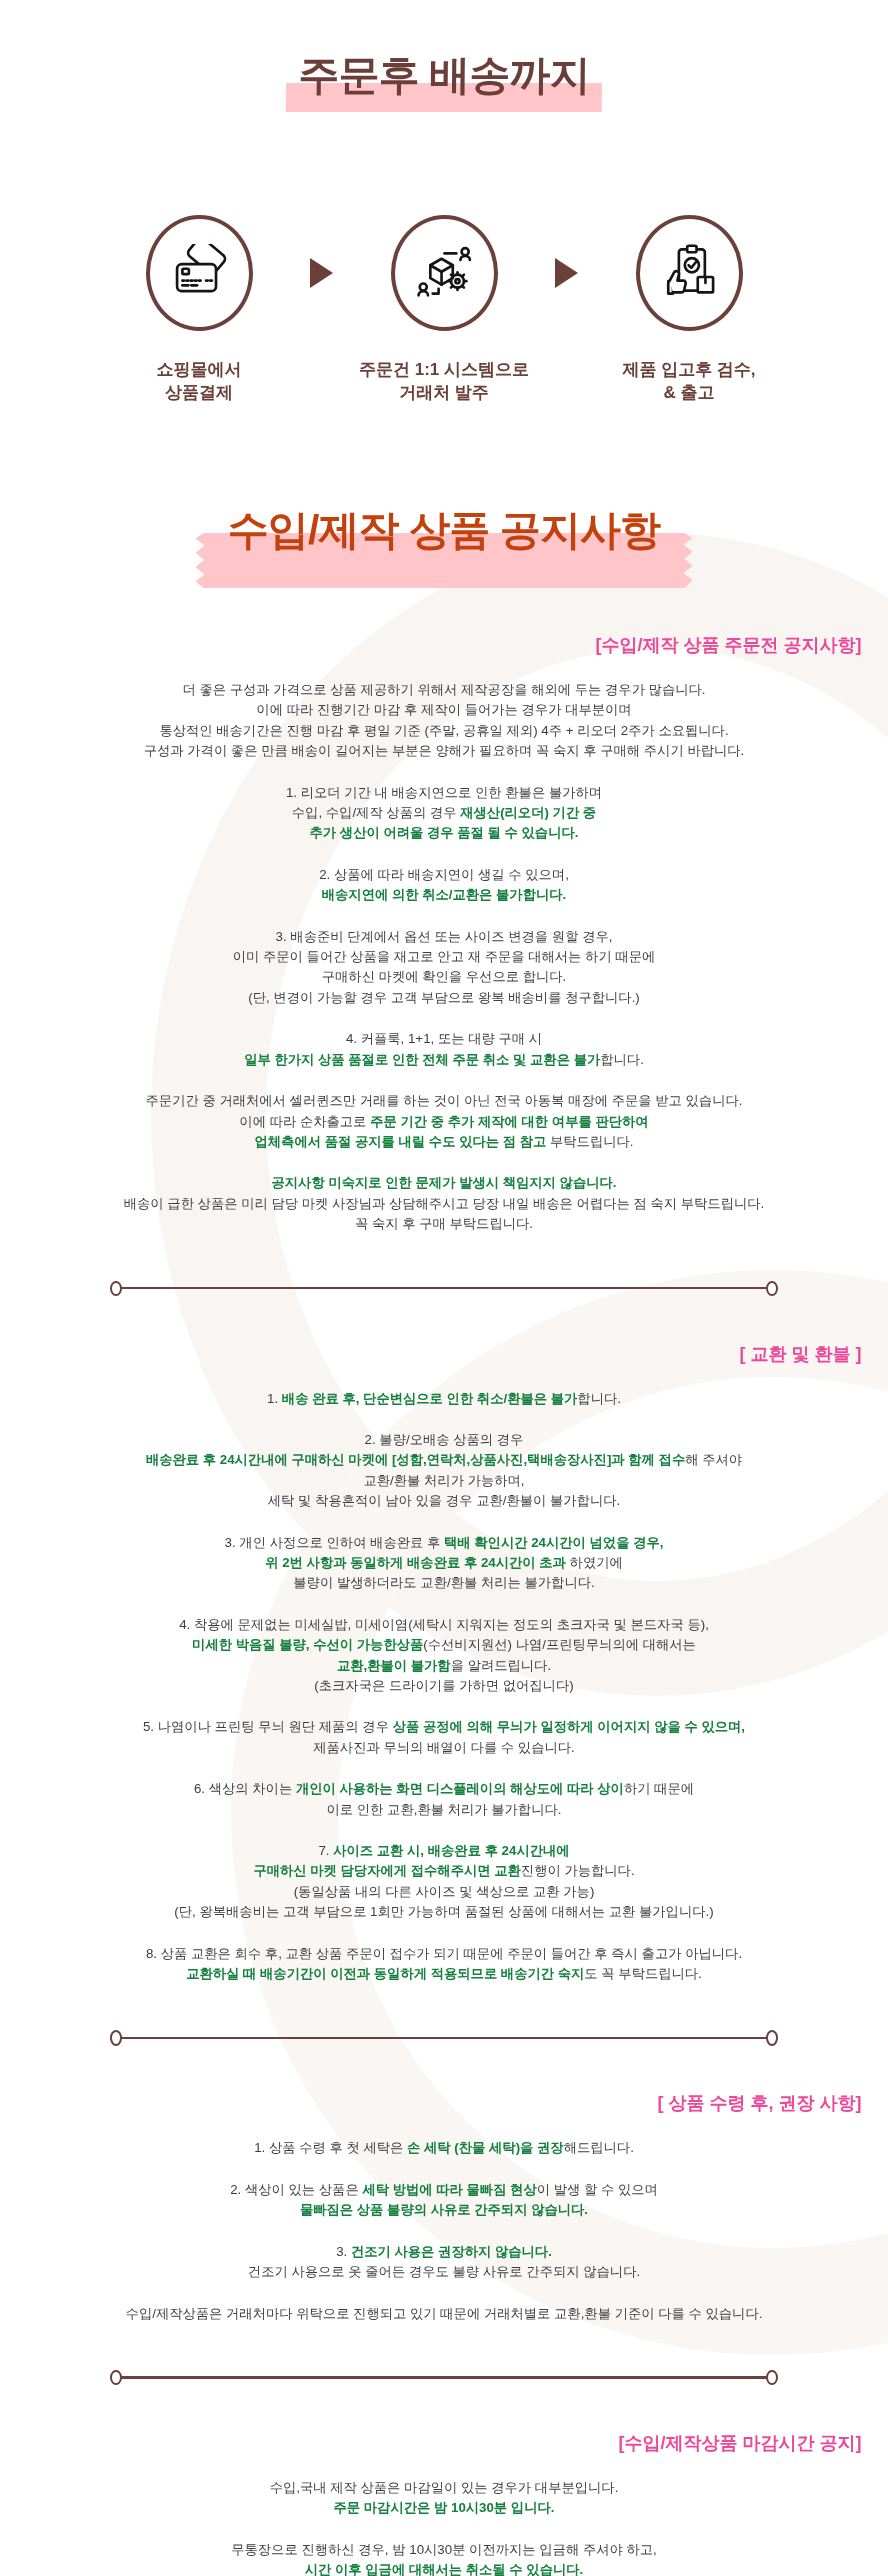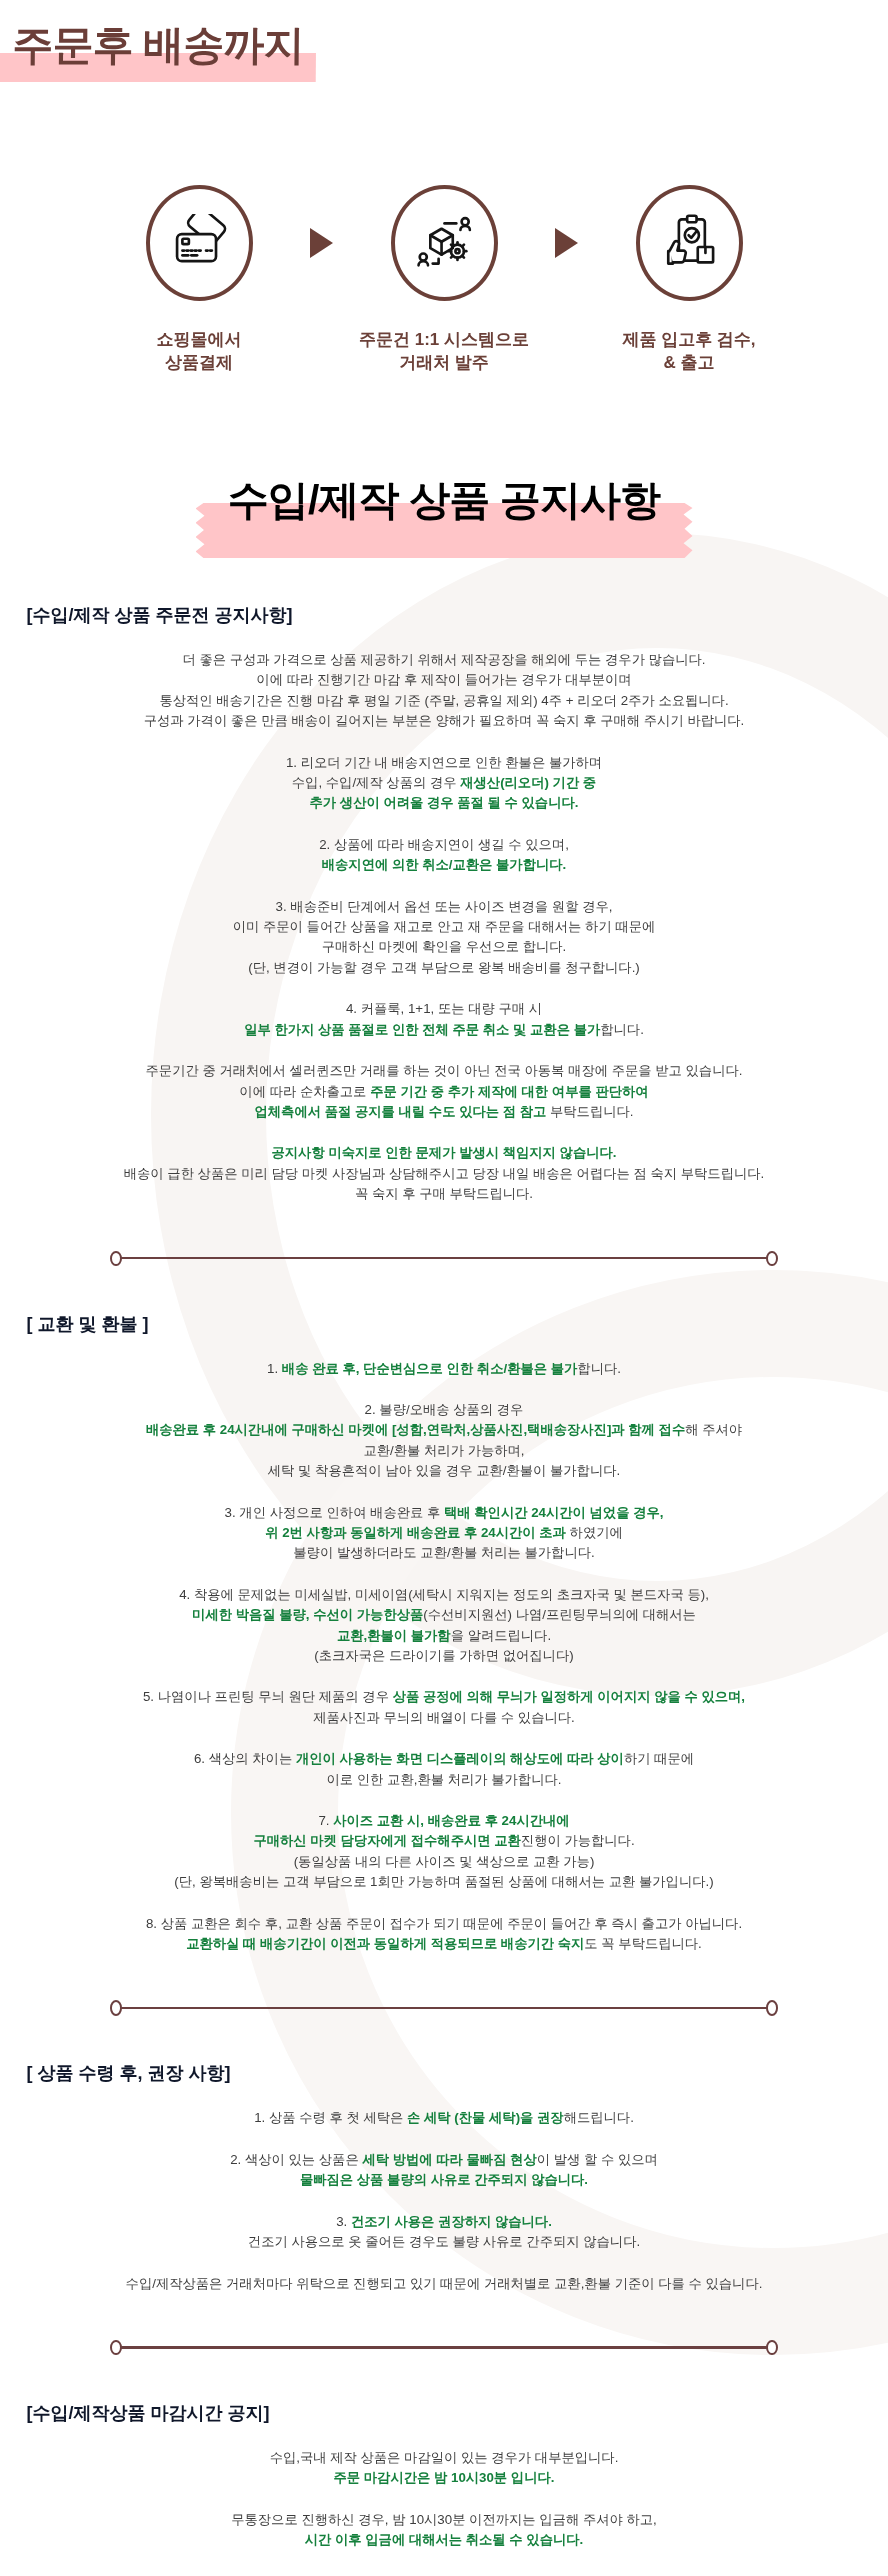--- a/index.html
+++ b/index.html
@@ -9,21 +9,21 @@
     font-family:"Liberation Sans","DejaVu Sans",sans-serif;
     -webkit-font-smoothing:antialiased;
   }
   
   .wm{position:absolute;border-radius:50%;z-index:0;}
   .wm1{top:533px;left:151px;width:782px;height:933px;border:115px solid #f8f5f3;}
   .wm2{top:1270px;left:231px;width:871px;height:871px;border:107px solid #f9f6f4;}
   .content{position:relative;z-index:1;}
 
   
-  .hero{padding-top:18px;text-align:left;}
+  .hero{padding-top:48px;text-align:center;}
   .hero .hl{
     display:inline-block;
     font-size:41px;font-weight:800;letter-spacing:-0.9px;color:#6b3e38;
     background:linear-gradient(180deg, rgba(0,0,0,0) 54%, #ffc5c8 54%);
     padding:0 12.4px 9px 12.4px;
     transform:skewX(-0.5deg);
   }
 
   
   .process{margin-top:103px;display:flex;justify-content:center;align-items:flex-start;}
@@ -45,27 +45,27 @@
   }
 
   
   .banner{position:relative;width:497px;margin:99px auto 0 auto;height:89px;}
   .banner-ribbon{
     position:absolute;left:0;right:0;top:30px;height:55px;background:#ffc5c8;
     clip-path:polygon(1.6% 0,98.4% 0,100% 9%,98.2% 21%,100% 34%,98.4% 47%,100% 60%,98.2% 73%,100% 86%,98.4% 100%,1.6% 100%,0 88%,1.8% 75%,0 62%,1.7% 49%,0 36%,1.8% 23%,0 10%);
   }
   .banner-title{
     position:relative;z-index:1;text-align:center;
-    font-size:41px;font-weight:800;letter-spacing:-0.9px;color:#000000;line-height:55px;
+    font-size:41px;font-weight:800;letter-spacing:-0.9px;color:#c2410c;line-height:55px;
   }
 
   
   #sections{width:835px;margin:23px auto 0 auto;}
   .sec-heading{
-    text-align:left;font-size:18px;font-weight:800;color:#0f172a;
+    text-align:right;font-size:18px;font-weight:800;color:#ec4899;
     margin:41px 0 23px 0;
   }
   .para{margin:21px 0;text-align:center;font-size:13.3px;line-height:20.4px;color:#3d3d3d;}
   .para .red{color:#15803d;font-weight:700;}
   .divider{position:relative;width:668px;height:15px;margin:46px auto;}
   .divider .dline{position:absolute;left:8px;right:8px;top:6.2px;height:2.7px;background:#6b4040;border-radius:1.8px;}
   .divider .dend{position:absolute;top:0;width:8px;height:11.5px;border:2.7px solid #6b4040;border-radius:50%;background:#fff;}
   .divider .dend.l{left:0;}
   .divider .dend.r{right:0;}
 </style>

